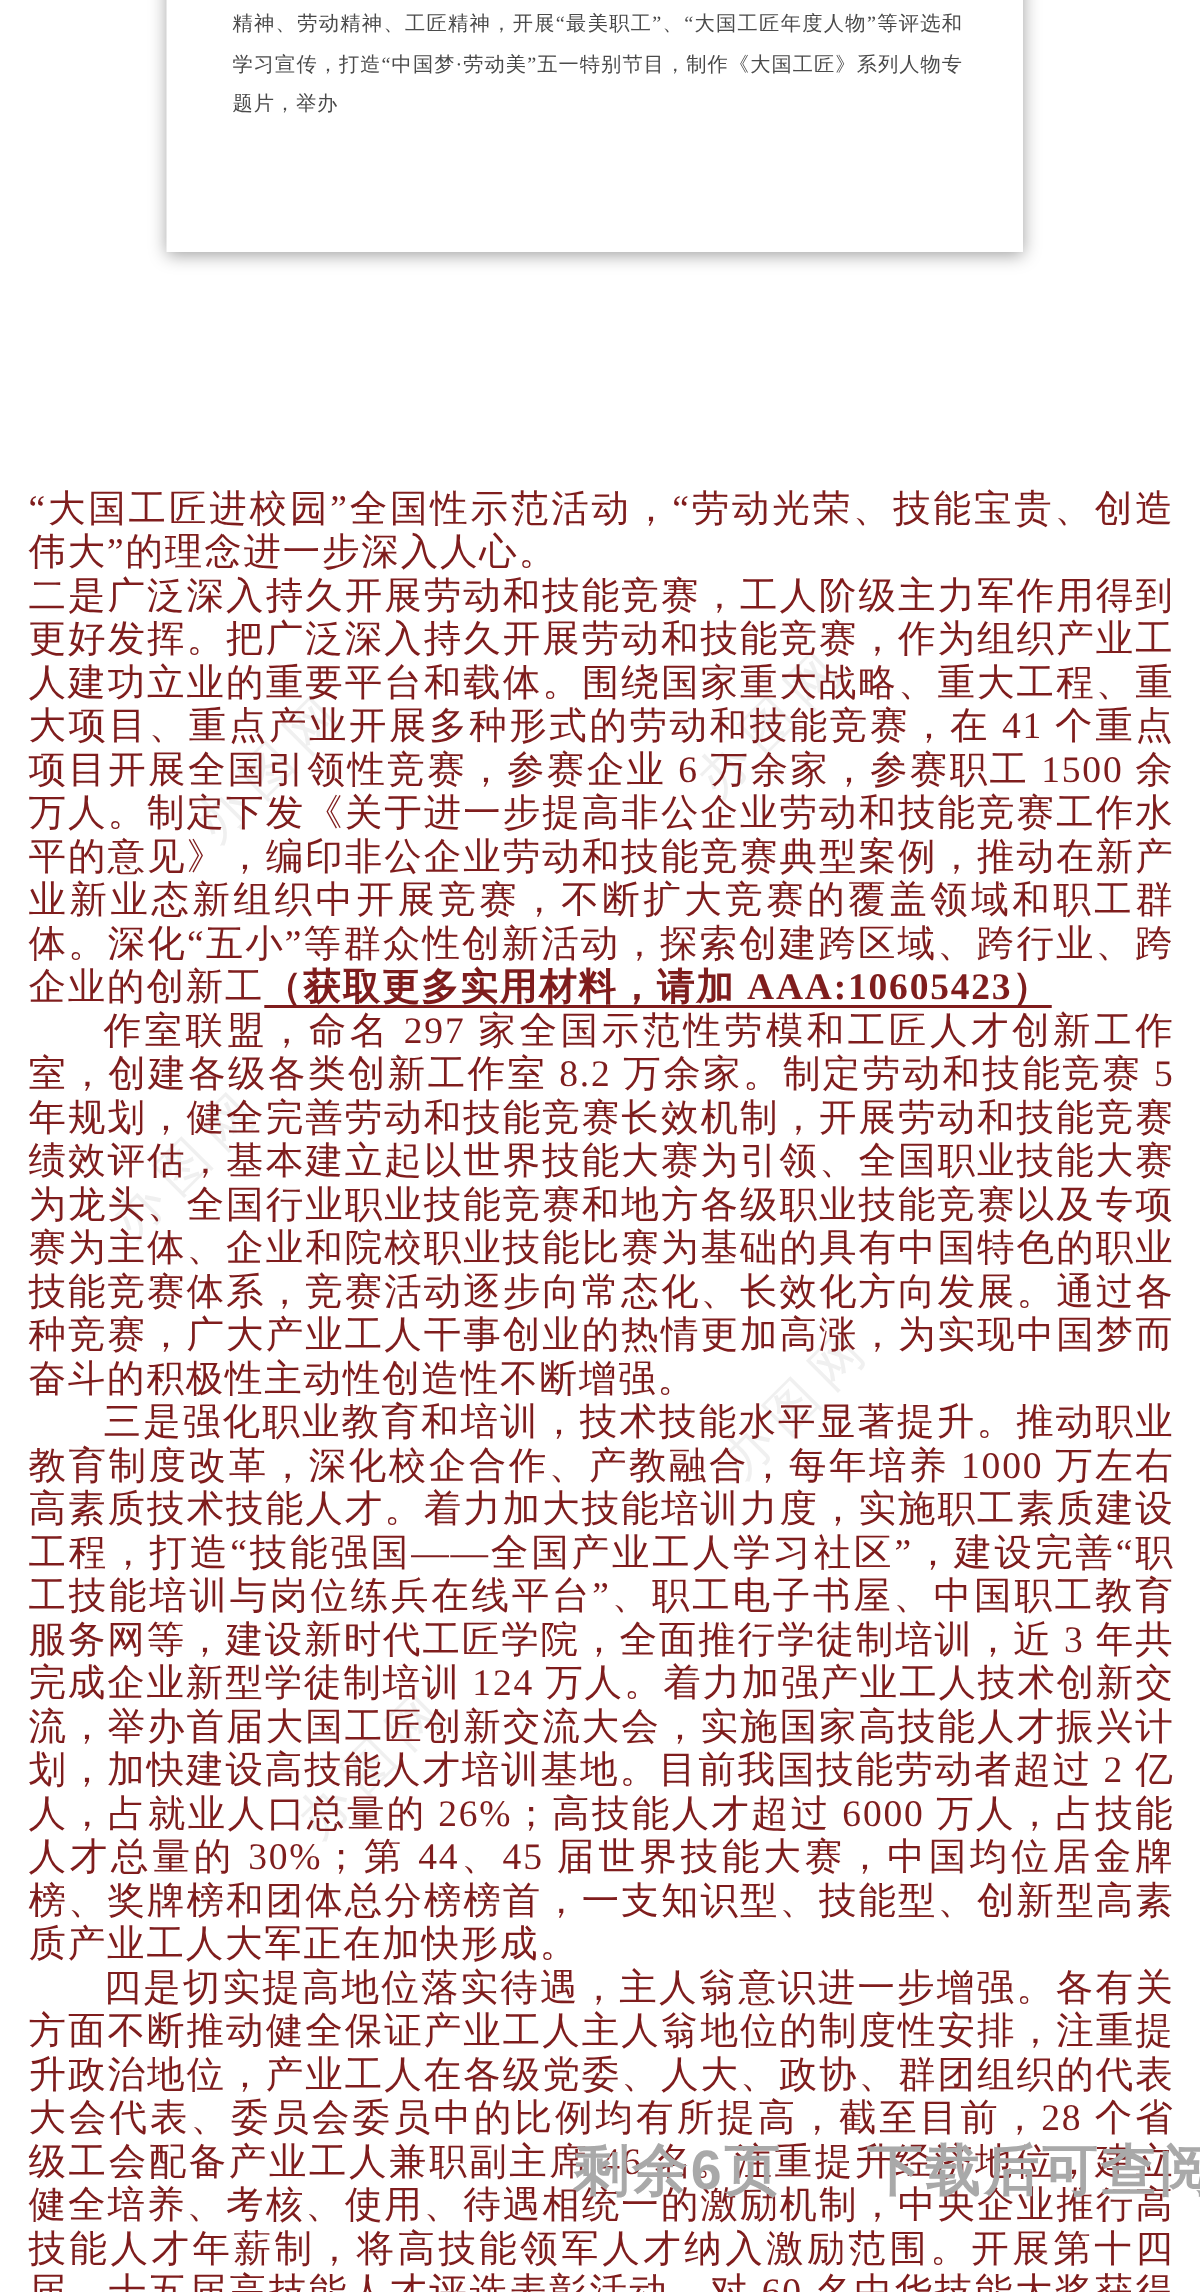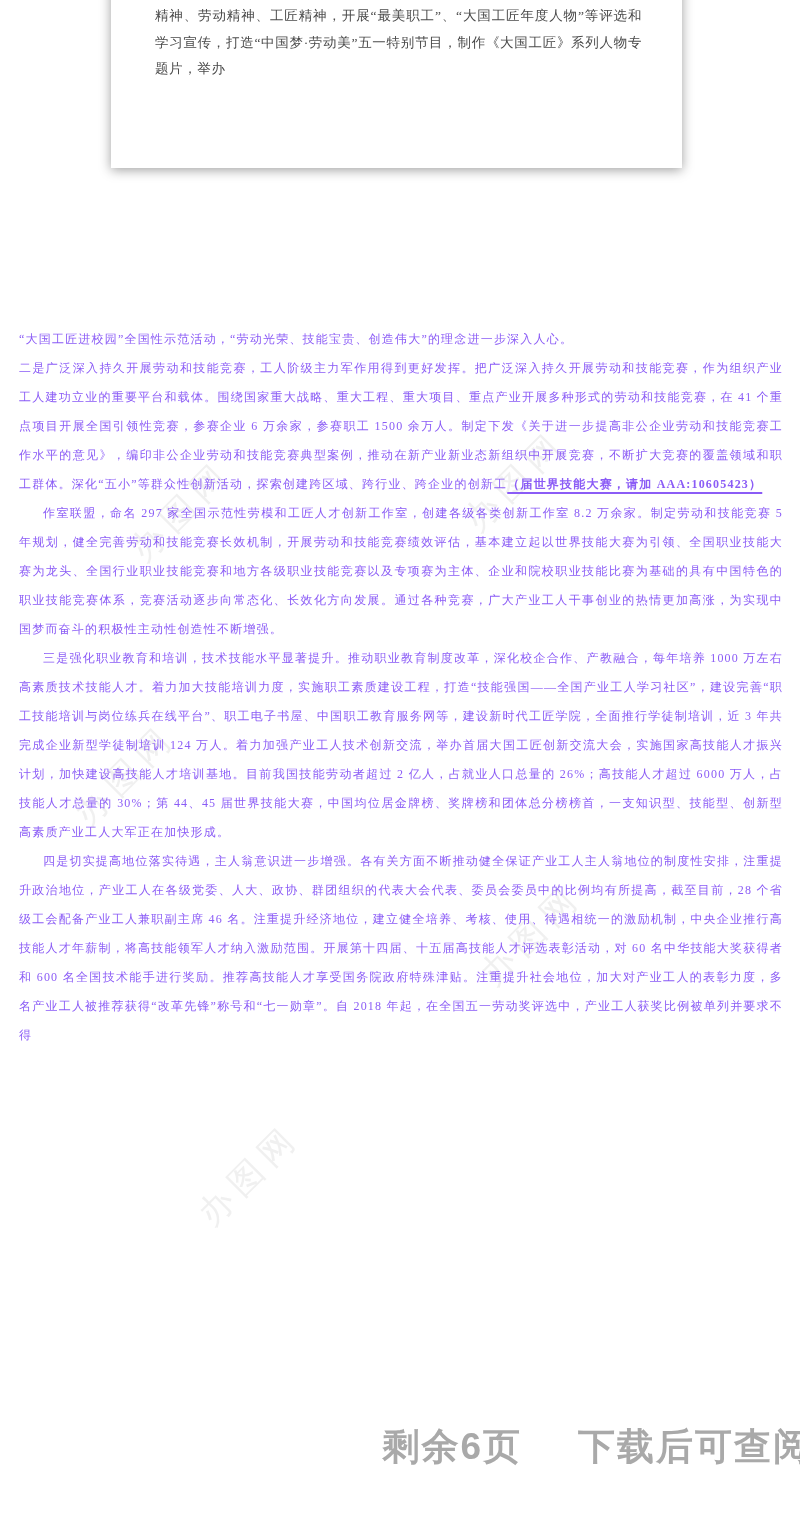--- a/index.html
+++ b/index.html
@@ -49,24 +49,24 @@
 
   
   .doc-body {
     position:absolute;
     left:19px; right:17px;
     top:325px;
     z-index:1;
   }
   .para {
     margin:0;
-    font-size:12px;
+    font-size:25px;
     line-height:29px;
     letter-spacing:1.2px;
-    color:#8b5cf6;
+    color:#7f1d1d;
     text-align:justify;
   }
   .para.indent { text-indent:2em; }
   .promo {
     font-weight:bold;
     text-decoration:underline;
     text-decoration-thickness:1.5px;
     text-underline-offset:4px;
   }
 
@@ -96,21 +96,21 @@
   <span class="wm">办图网</span>
   <span class="wm">办图网</span>
 </div>
 
 <section class="preview-card">
   <p class="card-text">精神、劳动精神、工匠精神，开展“最美职工”、“大国工匠年度人物”等评选和学习宣传，打造“中国梦·劳动美”五一特别节目，制作《大国工匠》系列人物专题片，举办</p>
 </section>
 
 <main class="doc-body">
   <p class="para">“大国工匠进校园”全国性示范活动，“劳动光荣、技能宝贵、创造伟大”的理念进一步深入人心。</p>
-  <p class="para"><span>二是广泛深入持久开展劳动和技能竞赛，工人阶级主力军作用得到更好发挥。把广泛深入持久开展劳动和技能竞赛，作为组织产业工人建功立业的重要平台和载体。围绕国家重大战略、重大工程、重大项目、重点产业开展多种形式的劳动和技能竞赛，在 41 个重点项目开展全国引领性竞赛，参赛企业 6 万余家，参赛职工 1500 余万人。制定下发《关于进一步提高非公企业劳动和技能竞赛工作水平的意见》，编印非公企业劳动和技能竞赛典型案例，推动在新产业新业态新组织中开展竞赛，不断扩大竞赛的覆盖领域和职工群体。深化“五小”等群众性创新活动，探索创建跨区域、跨行业、跨企业的创新工</span><span class="promo">（届世界技能大赛，请加 AAA:10605423）</span></p>
+  <p class="para"><span>二是广泛深入持久开展劳动和技能竞赛，工人阶级主力军作用得到更好发挥。把广泛深入持久开展劳动和技能竞赛，作为组织产业工人建功立业的重要平台和载体。围绕国家重大战略、重大工程、重大项目、重点产业开展多种形式的劳动和技能竞赛，在 41 个重点项目开展全国引领性竞赛，参赛企业 6 万余家，参赛职工 1500 余万人。制定下发《关于进一步提高非公企业劳动和技能竞赛工作水平的意见》，编印非公企业劳动和技能竞赛典型案例，推动在新产业新业态新组织中开展竞赛，不断扩大竞赛的覆盖领域和职工群体。深化“五小”等群众性创新活动，探索创建跨区域、跨行业、跨企业的创新工</span><span class="promo">（获取更多实用材料，请加 AAA:10605423）</span></p>
   <p class="para indent">作室联盟，命名 297 家全国示范性劳模和工匠人才创新工作室，创建各级各类创新工作室 8.2 万余家。制定劳动和技能竞赛 5 年规划，健全完善劳动和技能竞赛长效机制，开展劳动和技能竞赛绩效评估，基本建立起以世界技能大赛为引领、全国职业技能大赛为龙头、全国行业职业技能竞赛和地方各级职业技能竞赛以及专项赛为主体、企业和院校职业技能比赛为基础的具有中国特色的职业技能竞赛体系，竞赛活动逐步向常态化、长效化方向发展。通过各种竞赛，广大产业工人干事创业的热情更加高涨，为实现中国梦而奋斗的积极性主动性创造性不断增强。</p>
   <p class="para indent">三是强化职业教育和培训，技术技能水平显著提升。推动职业教育制度改革，深化校企合作、产教融合，每年培养 1000 万左右高素质技术技能人才。着力加大技能培训力度，实施职工素质建设工程，打造“技能强国——全国产业工人学习社区”，建设完善“职工技能培训与岗位练兵在线平台”、职工电子书屋、中国职工教育服务网等，建设新时代工匠学院，全面推行学徒制培训，近 3 年共完成企业新型学徒制培训 124 万人。着力加强产业工人技术创新交流，举办首届大国工匠创新交流大会，实施国家高技能人才振兴计划，加快建设高技能人才培训基地。目前我国技能劳动者超过 2 亿人，占就业人口总量的 26%；高技能人才超过 6000 万人，占技能人才总量的 30%；第 44、45 届世界技能大赛，中国均位居金牌榜、奖牌榜和团体总分榜榜首，一支知识型、技能型、创新型高素质产业工人大军正在加快形成。</p>
   <p class="para indent">四是切实提高地位落实待遇，主人翁意识进一步增强。各有关方面不断推动健全保证产业工人主人翁地位的制度性安排，注重提升政治地位，产业工人在各级党委、人大、政协、群团组织的代表大会代表、委员会委员中的比例均有所提高，截至目前，28 个省级工会配备产业工人兼职副主席 46 名。注重提升经济地位，建立健全培养、考核、使用、待遇相统一的激励机制，中央企业推行高技能人才年薪制，将高技能领军人才纳入激励范围。开展第十四届、十五届高技能人才评选表彰活动，对 60 名中华技能大奖获得者和 600 名全国技术能手进行奖励。推荐高技能人才享受国务院政府特殊津贴。注重提升社会地位，加大对产业工人的表彰力度，多名产业工人被推荐获得“改革先锋”称号和“七一勋章”。自 2018 年起，在全国五一劳动奖评选中，产业工人获奖比例被单列并要求不得</p>
 </main>
 
 <footer class="page-footer">
   <span class="remain">剩余6页</span><span class="hint">下载后可查阅</span>
 </footer>
 
 </body></html>

